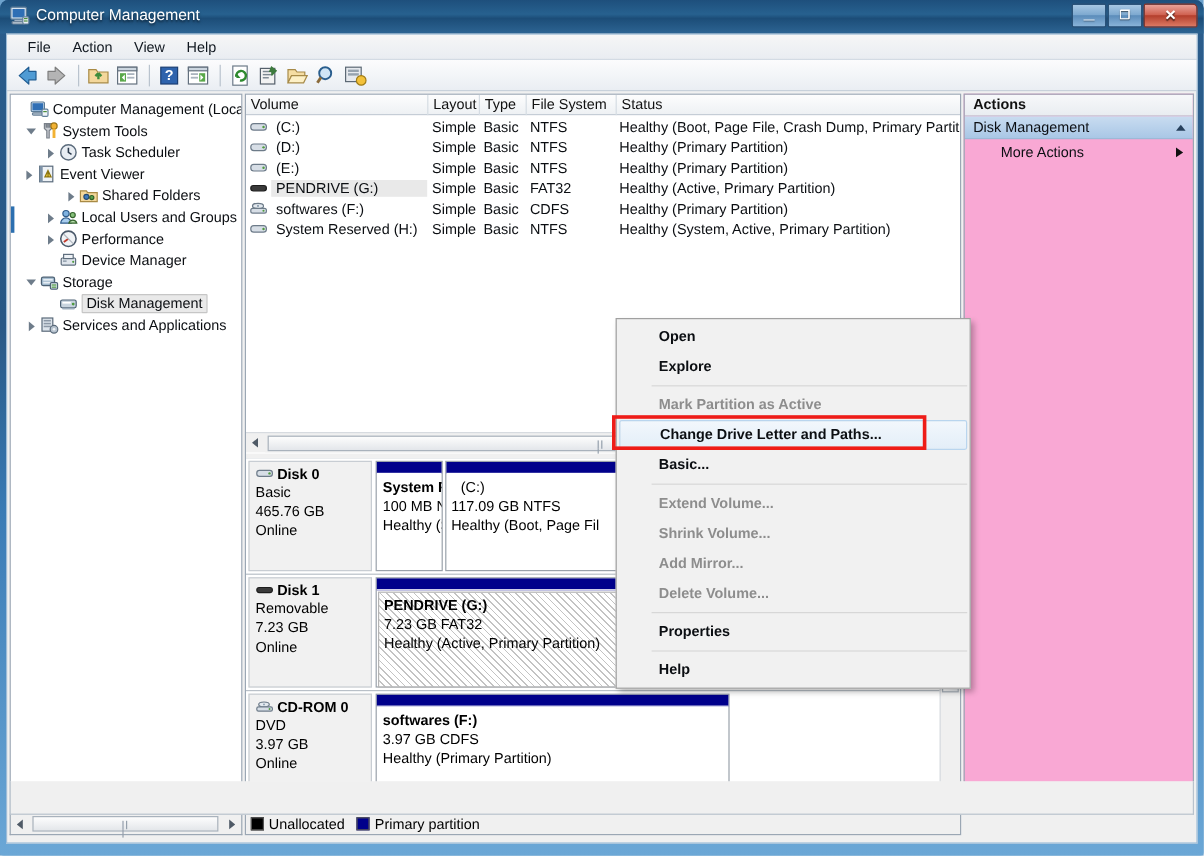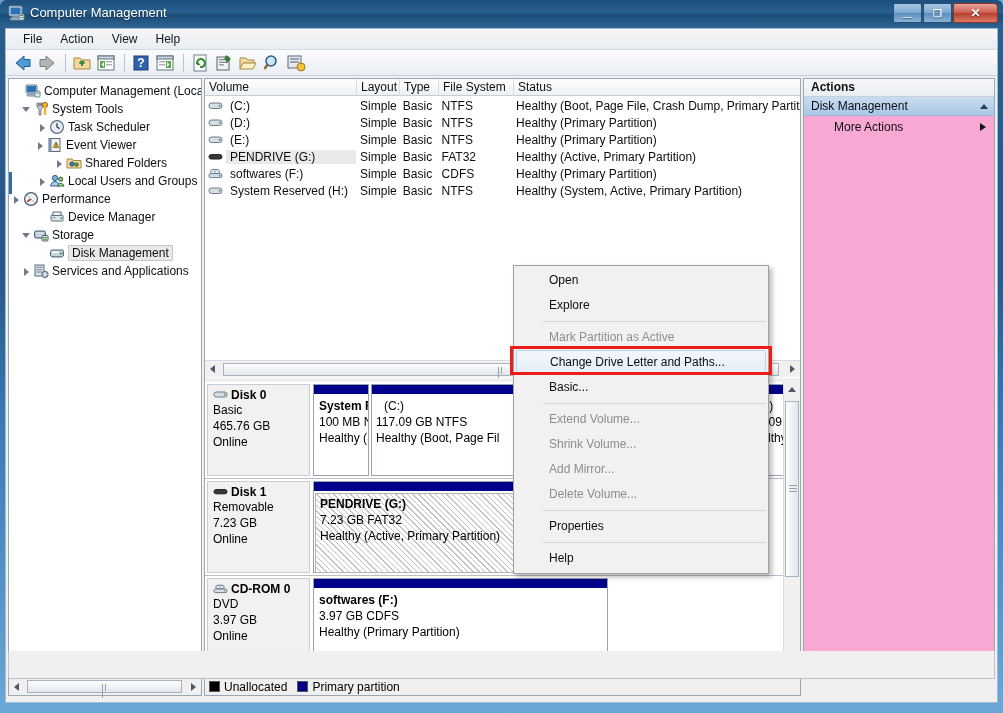--- a/index.html
+++ b/index.html
@@ -211,25 +211,25 @@
   .tri-right{width:0;height:0;border-top:4px solid transparent;border-bottom:4px solid transparent;border-left:6px solid #111;}
 
   
   .bottom-strip{
     position:absolute;left:2px;top:622px;width:987px;height:28px;
     background:#f0f0f0;border:1px solid #b8c2cc;border-top:none;box-sizing:border-box;
   }
 
   
   .ctxmenu{
-    position:absolute;left:507px;top:236px;width:256px;
+    position:absolute;left:507px;top:236px;width:296px;
     background:#f1f1f1;
     border:1px solid #a0a0a0;
     box-shadow:3px 3px 5px rgba(0,0,0,.28);
-    padding:2px 0;box-sizing:border-box;z-index:50;
+    padding:2px 0;box-sizing:border-box;z-index:50;font-weight:bold;
   }
   .ctx-gutter{position:absolute;left:1px;top:1px;bottom:1px;width:28px;background:#f1f1f1;}
   .ctx-item{
     position:relative;height:25px;line-height:25px;padding-left:35px;
     font-size:12px;color:#0b0e12;white-space:nowrap;z-index:2;
   }
   .ctx-item.disabled{color:#8d8d8d;}
   .ctx-sep{height:1px;background:#d7d7d7;margin:3px 2px 3px 2px;}
   .ctx-item.highlighted{
     background:linear-gradient(to bottom,#f2f7fc,#e3eef8);
@@ -405,21 +405,21 @@
               <span class="exp collapsed"></span>
               <span class="tico">
                 <svg width="16" height="16" viewBox="0 0 16 16">
                     <circle cx="8" cy="8" r="6.4" fill="#e8edf3" stroke="#5b6b7c" stroke-width="1.2"></circle>
                     <path d="M8 4.2 L8 8 L10.6 9.6" stroke="#2b3b4d" stroke-width="1.3" fill="none"></path>
                   </svg>
               </span>
               <span class="tlabel">Task Scheduler</span>
             </div>
 
-            <div class="trow" style="padding-left:24px;">
+            <div class="trow" style="padding-left:8px;">
               <span class="exp collapsed"></span>
               <span class="tico">
                 <svg width="16" height="16" viewBox="0 0 16 16">
                     <rect x="2" y="1.5" width="11" height="13" fill="#eef2f6" stroke="#5b6b7c"></rect>
                     <rect x="2" y="1.5" width="2.6" height="13" fill="#7e93a8"></rect>
                     <path d="M9 5 L11.6 10.4 L6.4 10.4 Z" fill="#f3d33b" stroke="#8e7610"></path>
                     <rect x="8.6" y="6.6" width="0.9" height="2" fill="#4a3c05"></rect>
                     <rect x="8.6" y="9.1" width="0.9" height="0.9" fill="#4a3c05"></rect>
                   </svg>
               </span>
@@ -444,21 +444,21 @@
                 <svg width="16" height="16" viewBox="0 0 16 16">
                     <circle cx="6" cy="5" r="2.6" fill="#7fb2e0" stroke="#2f5c8c"></circle>
                     <path d="M1.6 13 a4.4 4.4 0 0 1 8.8 0 Z" fill="#a8cdee" stroke="#2f5c8c"></path>
                     <circle cx="11.6" cy="6.2" r="2.1" fill="#86c07a" stroke="#36642e"></circle>
                     <path d="M8.4 13 a3.4 3.4 0 0 1 6.6 0 Z" fill="#b6ddab" stroke="#36642e"></path>
                   </svg>
               </span>
               <span class="tlabel">Local Users and Groups</span>
             </div>
 
-            <div class="trow" style="">
+            <div class="trow" style="padding-left:26px;">
               <span class="exp collapsed"></span>
               <span class="tico">
                 <svg width="16" height="16" viewBox="0 0 16 16">
                     <circle cx="8" cy="8" r="6.4" fill="#f0f3f6" stroke="#4b5a6b" stroke-width="1.3"></circle>
                     <path d="M8 8 L4.2 10.6" stroke="#c0392b" stroke-width="1.6"></path>
                     <path d="M4 4 L12 12" stroke="#b0b7bf" stroke-width="1"></path>
                   </svg>
               </span>
               <span class="tlabel">Performance</span>
             </div>

